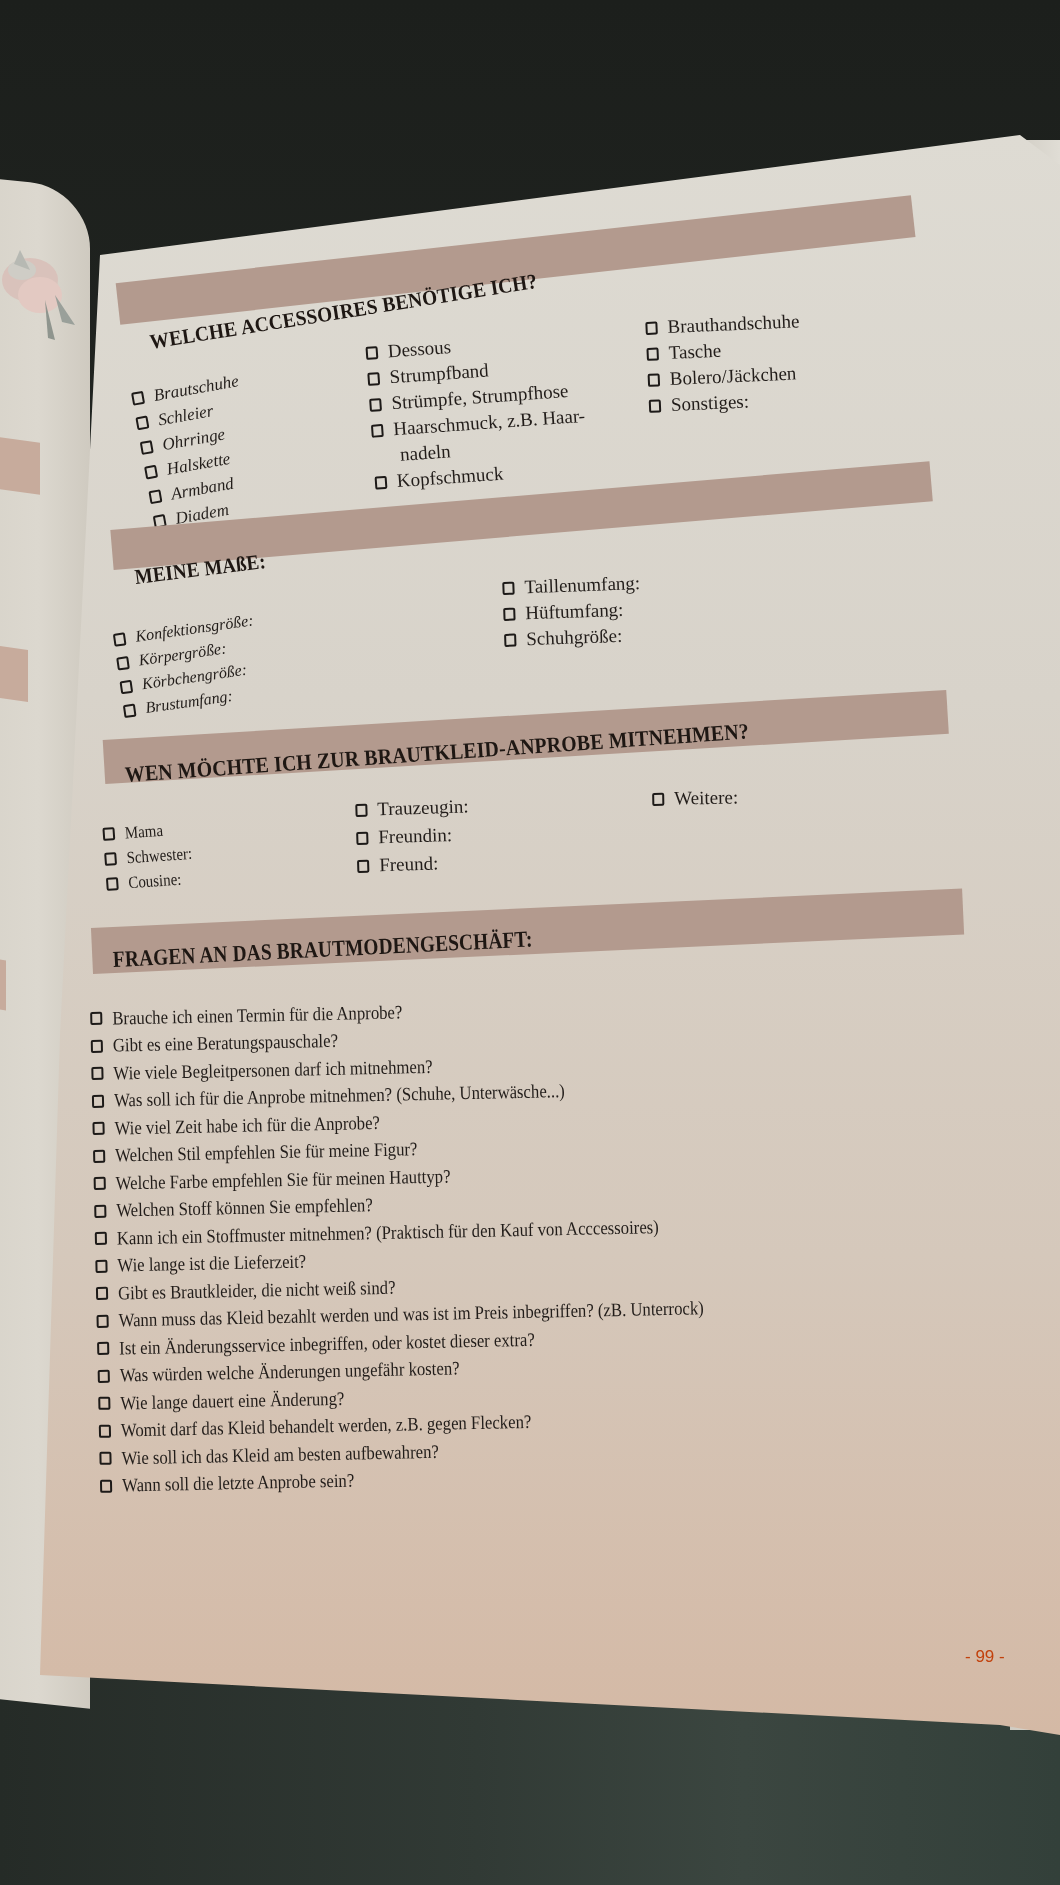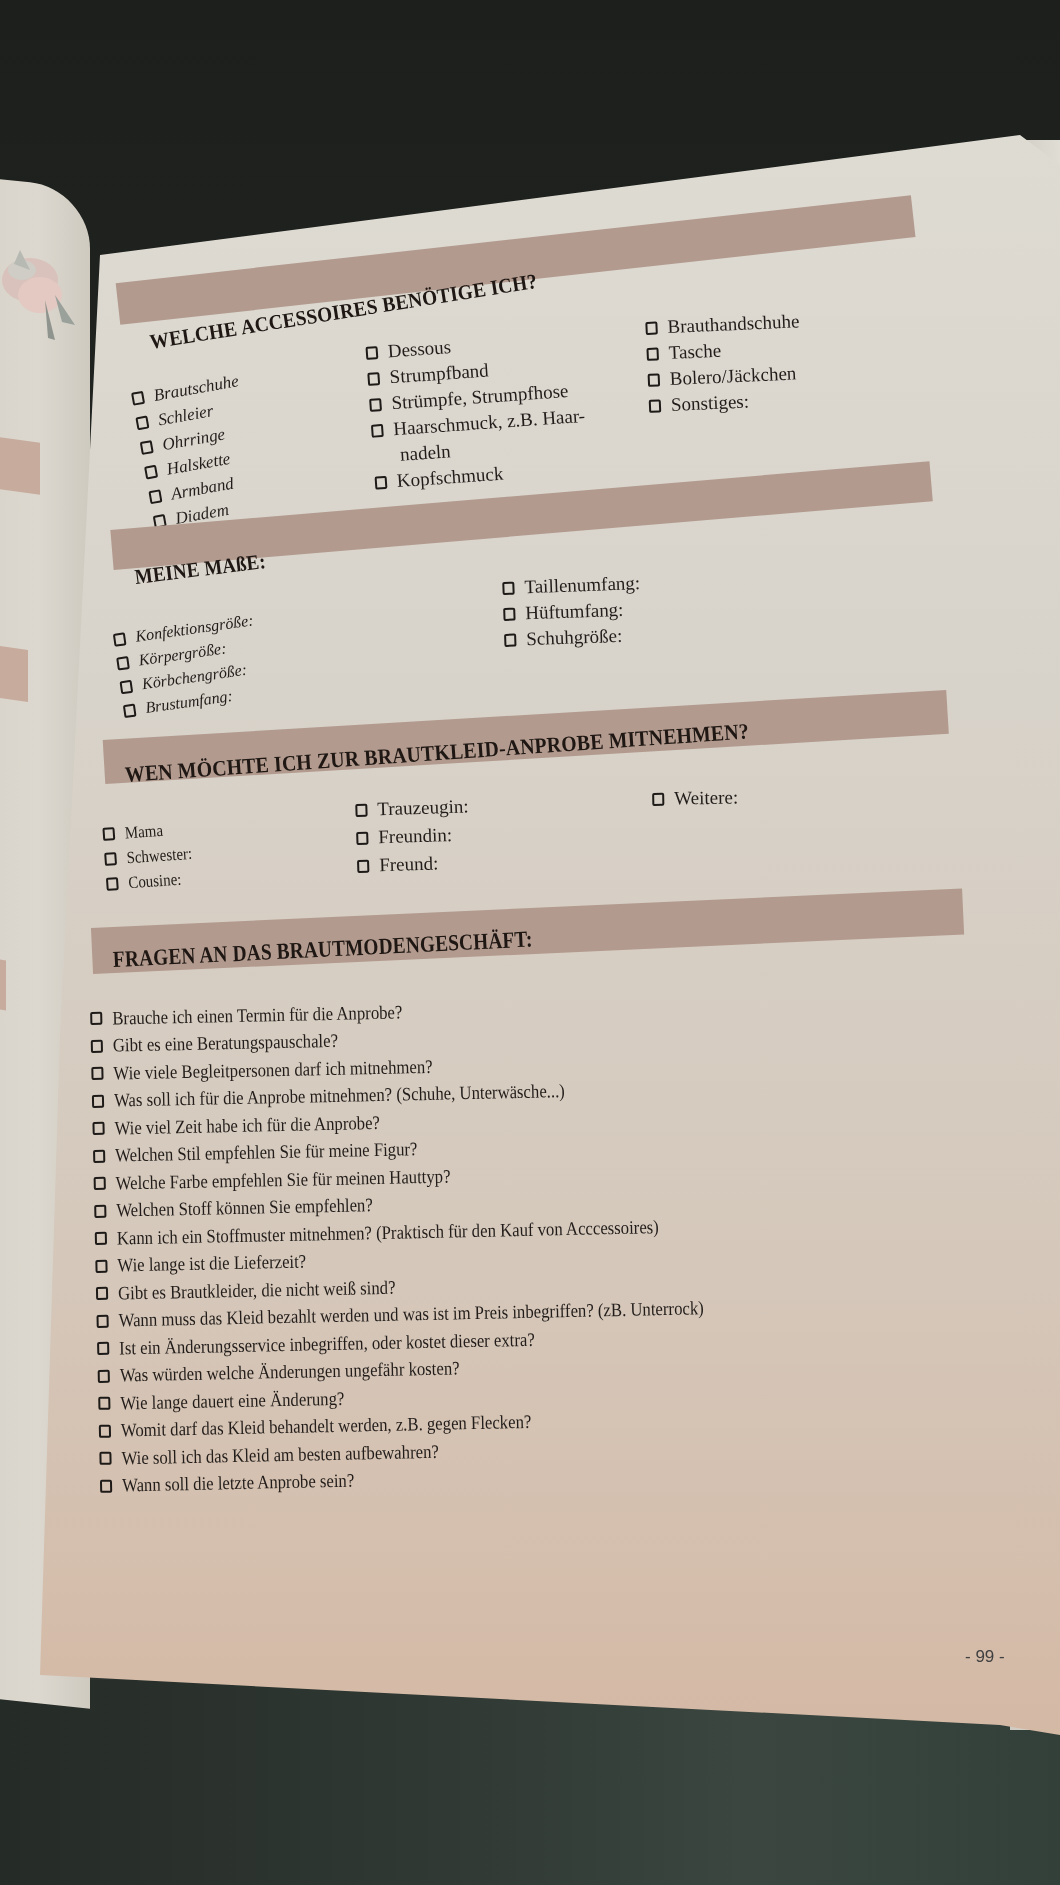--- a/index.html
+++ b/index.html
@@ -52,21 +52,21 @@
     .list { position: absolute; margin: 0; padding: 0; list-style: none; transform-origin: left top; }
     .item {
       display: flex; align-items: center; white-space: nowrap; font-size: 19px; color: #221d1a;
     }
     .box {
       display: inline-block; width: 12px; height: 13px; border: 2px solid #1d1a18;
       border-radius: 2px; margin-right: 10px; flex: 0 0 auto; box-sizing: border-box;
     }
     .condensed { transform: scaleX(0.88); transform-origin: left center; display: inline-block; }
     .page-number {
-      position: absolute; left: 965px; top: 1647px; font-size: 17px; color: #404040;
+      position: absolute; left: 965px; top: 1647px; font-size: 17px; color: #c2410c;
       font-family: "Liberation Sans", sans-serif;
     }
   </style>
 </head>
 <body>
 
 <div class="bg-fabric"></div>
 
 <div class="left-page"></div>
 <svg class="left-flower" viewBox="0 0 80 110">

